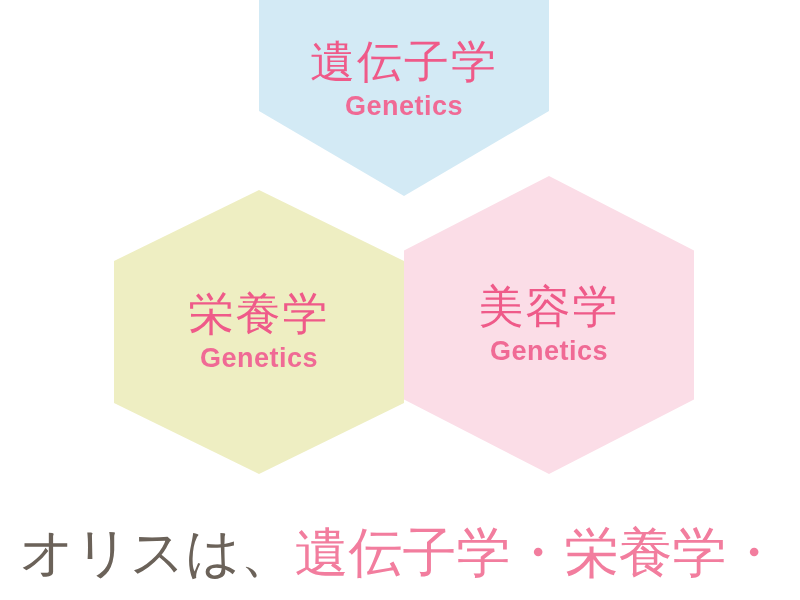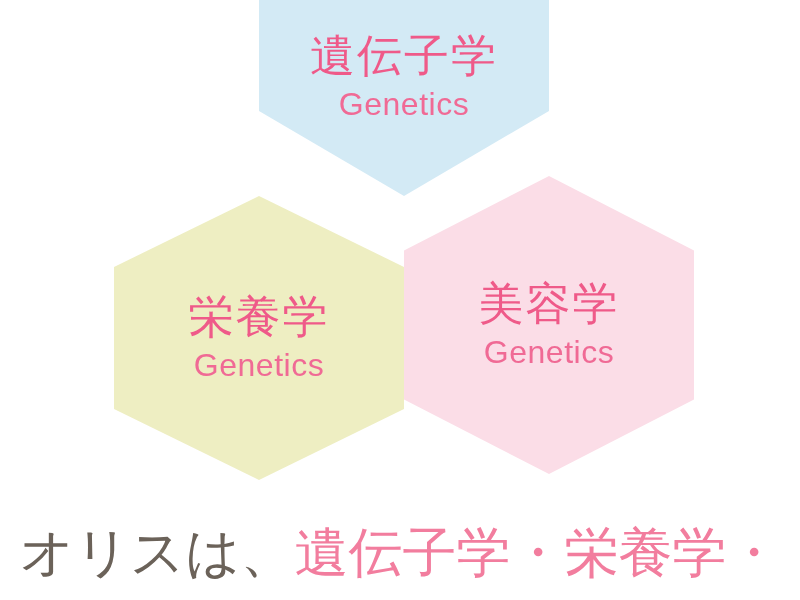--- a/index.html
+++ b/index.html
@@ -40,21 +40,21 @@
     width: 290px;
     height: 340px;
     background: #d3eaf5;
     justify-content: flex-end;
     padding-bottom: 74px;
   }
 
   
   #hex-nutrition {
     left: 114px;
-    top: 196px;
+    top: 190px;
     width: 290px;
     height: 284px;
     background: #eeeec2;
   }
 
   
   #hex-esthetics {
     left: 404px;
     top: 176px;
     width: 290px;
@@ -66,26 +66,26 @@
     color: #ef5a89;
     font-size: 45px;
     line-height: 1.08;
     letter-spacing: 2px;
     white-space: nowrap;
     font-weight: 400;
   }
 
   .hex-en {
     color: #f06a95;
-    font-size: 32px;
+    font-size: 27px;
     line-height: 1.1;
     letter-spacing: 0.5px;
     white-space: nowrap;
     margin-top: 6px;
-    font-weight: 400;
+    font-weight: 700;
   }
 
   
   #caption {
     position: absolute;
     left: 0;
     top: 520px;
     width: 800px;
     text-align: center;
     font-size: 54px;

